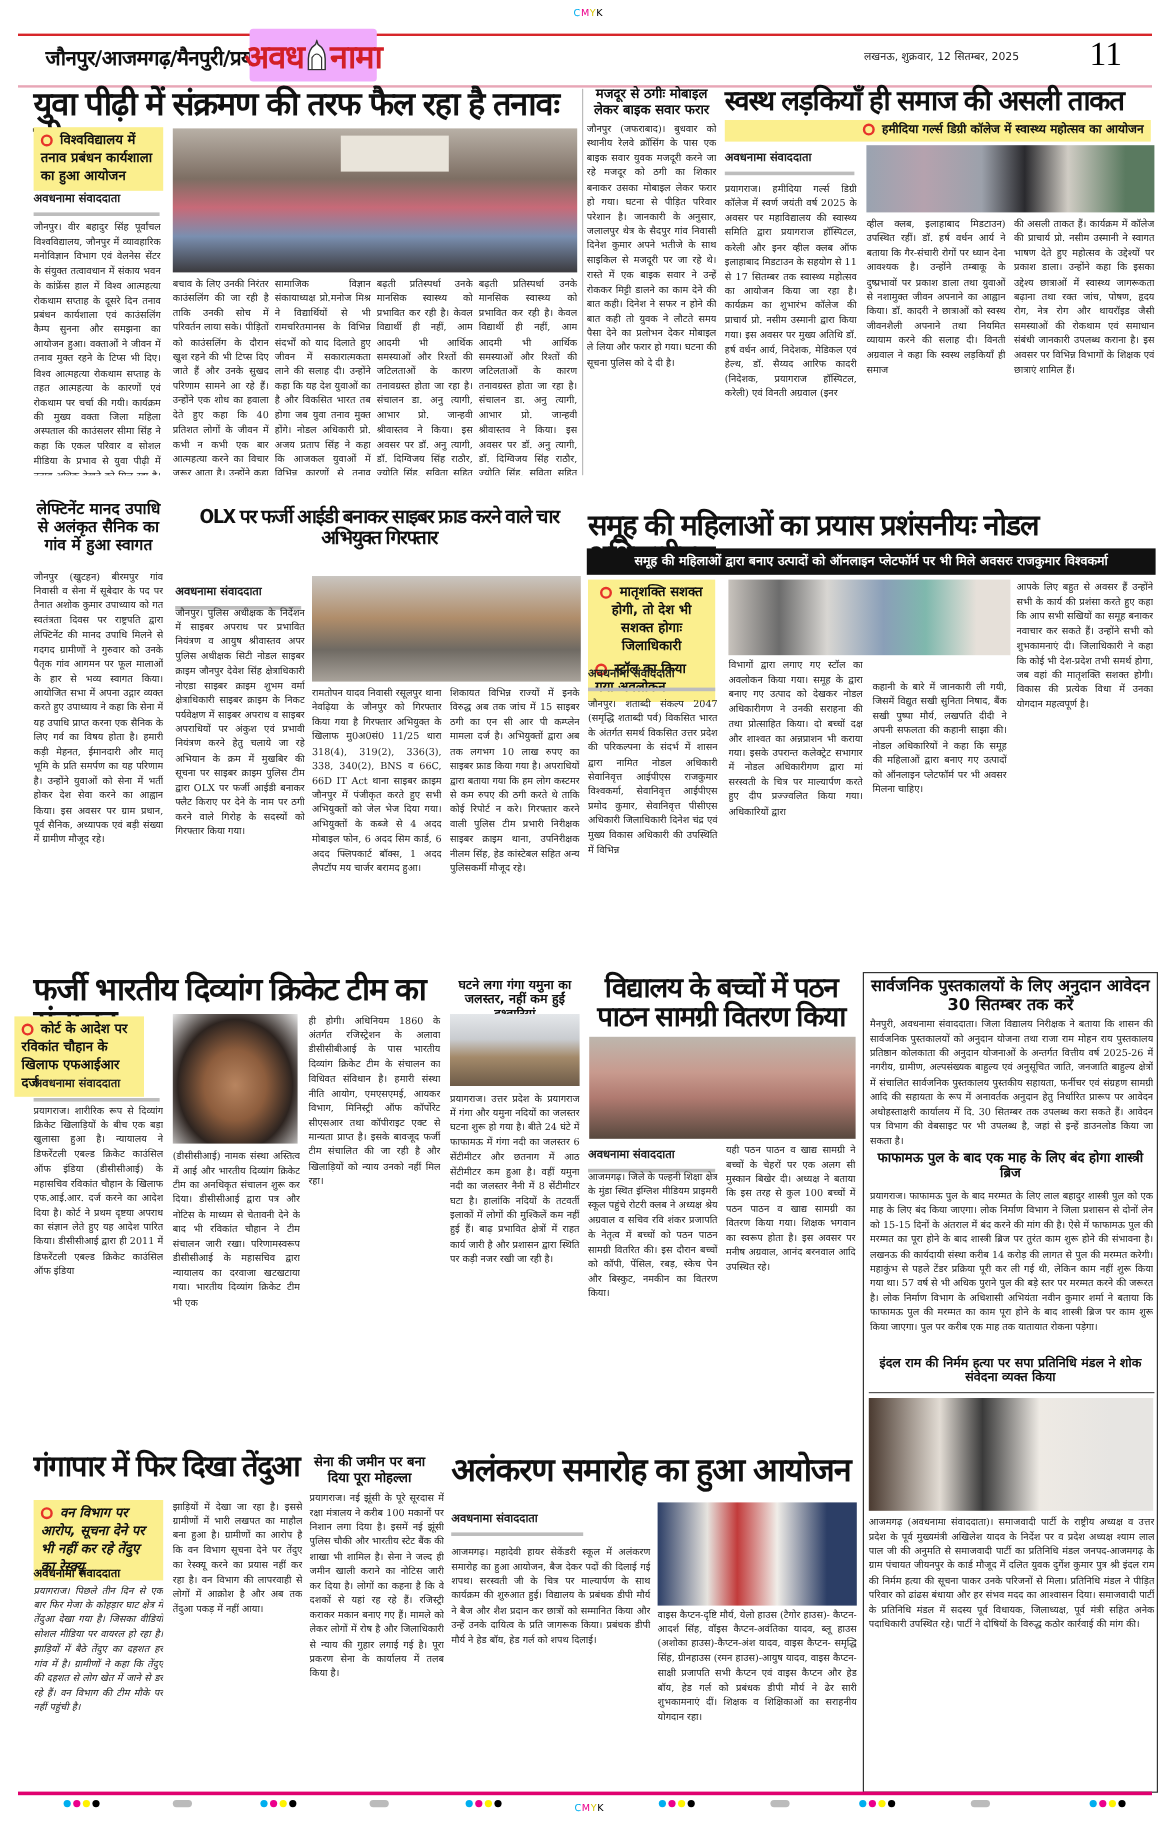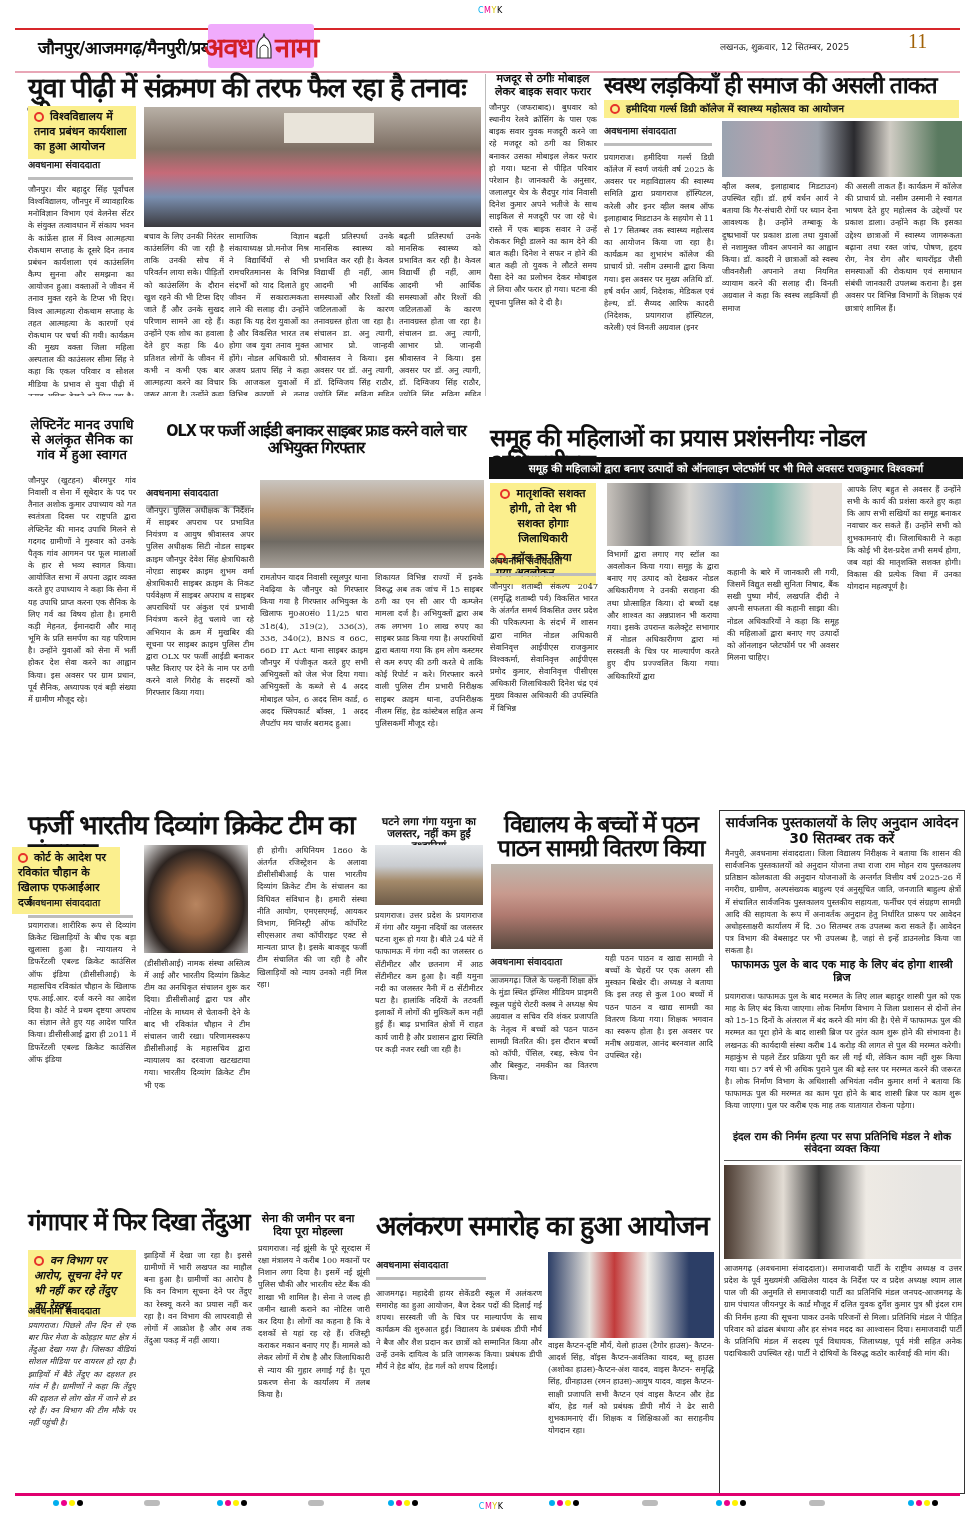--- a/index.html
+++ b/index.html
@@ -7,21 +7,21 @@
   body { font-family: "DejaVu Sans", sans-serif; color: #111; position: relative; }
   .abs { position: absolute; }
   .cmyk { font-size: 8px; letter-spacing: 0.5px; }
   .cmyk .c { color: #00aeef; } .cmyk .m { color: #ec008c; } .cmyk .y { color: #d8c500; } .cmyk .k { color: #000; }
   .rule-red { position: absolute; left: 15px; right: 15px; height: 2px; background: #d7262a; }
   .rule-pink { position: absolute; left: 15px; right: 15px; height: 2px; background: #e8a6b6; }
   .masthead-left { font-family: "DejaVu Sans", sans-serif; font-weight: bold; font-size: 17px; color: #111; letter-spacing: -0.5px; }
   .logo { background: #f0abfc; border-radius: 3px; font-weight: bold; font-size: 27px; color: #d21f26; display:flex; align-items:center; justify-content:center; letter-spacing: -1px; }
   .logo .dome { display:inline-block; width: 18px; height: 26px; margin: 0 2px; position: relative; }
   .dateline { font-size: 9px; color: #222; }
-  .pageno { font-family: "Liberation Serif", serif; font-size: 20px; color: #a16207; }
+  .pageno { font-family: "Liberation Serif", serif; font-size: 28px; color: #000000; }
   .headline { font-family: "DejaVu Sans Condensed", "DejaVu Sans", sans-serif; font-weight: bold; color: #111; line-height: 1.05; letter-spacing: -1px; }
   .subhead { font-weight: bold; color: #111; line-height: 1.15; text-align: center; }
   .kicker { background: #fbef8e; padding: 4px 6px; font-weight: bold; font-size: 11px; line-height: 1.35; }
   .kicker .dot { display:inline-block; width: 10px; height: 10px; border: 2.5px solid #e6332a; border-radius: 50%; margin-right: 6px; vertical-align: middle; }
   .byline { font-size: 9.5px; font-weight: bold; color: #222; padding-bottom: 6px; border-bottom: 3px solid #bdbdbd; }
   .body { font-family: "DejaVu Serif", serif; font-size: 8px; line-height: 1.52; color: #222; text-align: justify; overflow: hidden; }
   .photo { overflow: hidden; }
   .box { border: 1px solid #333; }
   .blackbar { background: #111; color: #fff; font-weight: bold; font-size: 13px; text-align: center; line-height: 22px; white-space: nowrap; overflow: hidden; }
   .bottom-rule { position: absolute; left: 15px; right: 15px; height: 3px; background: #e0006f; }
@@ -65,21 +65,21 @@
 <div class="abs body" style="left:144px;top:231px;width:80px;height:165px;">बचाव के लिए उनकी निरंतर काउंसलिंग की जा रही है ताकि उनकी सोच में परिवर्तन लाया सके। पीड़ितों को काउंसलिंग के दौरान खुश रहने की भी टिप्स दिए जाते हैं और उनके सुखद परिणाम सामने आ रहे हैं। उन्होंने एक शोध का हवाला देते हुए कहा कि 40 प्रतिशत लोगों के जीवन में कभी न कभी एक बार आत्महत्या करने का विचार जरूर आता है। उन्होंने कहा कि आज की युवा पीढ़ी में तनाव संक्रमण की तरफ फैल रहा है जिसका मुख्य कारण परिवार और समाज में पारंपरिक संस्कृति के प्रभाव का विकृत रूप होना है। अनुप्रयुक्त</div>
 <div class="abs body" style="left:229px;top:231px;width:80px;height:165px;">सामाजिक विज्ञान संकायाध्यक्ष प्रो.मनोज मिश्र ने विद्यार्थियों से भी रामचरितमानस के विभिन्न संदर्भों को याद दिलाते हुए जीवन में सकारात्मकता लाने की सलाह दी। उन्होंने कहा कि यह देश युवाओं का है और विकसित भारत तब होगा जब युवा तनाव मुक्त होंगे। नोडल अधिकारी प्रो. अजय प्रताप सिंह ने कहा कि आजकल युवाओं में विभिन्न कारणों से तनाव तेजी से बढ़ रहा है जिससे उनका मानसिक स्वास्थ्य प्रभावित होता है। इसकी वजह से उन्हें सम्बन्धों, रोजगार में दबाव, परीक्षा परिणाम का दबाव और</div>
 <div class="abs body" style="left:314px;top:231px;width:80px;height:165px;">बढ़ती प्रतिस्पर्धा उनके मानसिक स्वास्थ्य को प्रभावित कर रही है। केवल विद्यार्थी ही नहीं, आम आदमी भी आर्थिक समस्याओं और रिश्तों की जटिलताओं के कारण तनावग्रस्त होता जा रहा है। संचालन डा. अनु त्यागी, आभार प्रो. जान्हवी श्रीवास्तव ने किया। इस अवसर पर डॉ. अनु त्यागी, डॉ. दिग्विजय सिंह राठौर, ज्योति सिंह, सविता सहित विभिन्न विभागों के विद्यार्थी उपस्थित रहे।</div>
 <div class="abs body" style="left:399px;top:231px;width:82px;height:165px;">बढ़ती प्रतिस्पर्धा उनके मानसिक स्वास्थ्य को प्रभावित कर रही है। केवल विद्यार्थी ही नहीं, आम आदमी भी आर्थिक समस्याओं और रिश्तों की जटिलताओं के कारण तनावग्रस्त होता जा रहा है। संचालन डा. अनु त्यागी, आभार प्रो. जान्हवी श्रीवास्तव ने किया। इस अवसर पर डॉ. अनु त्यागी, डॉ. दिग्विजय सिंह राठौर, ज्योति सिंह, सविता सहित विभिन्न विभागों के विद्यार्थी उपस्थित रहे।</div>
 
 <div class="vrule" style="left:485px;top:74px;height:322px;"></div>
 <div class="abs subhead" style="left:488px;top:73px;width:110px;font-size:11px;">मजदूर से ठगीः मोबाइल लेकर बाइक सवार फरार</div>
 <div class="abs body" style="left:489px;top:102px;width:108px;height:292px;">जौनपुर (जफराबाद)। बुधवार को स्थानीय रेलवे क्रॉसिंग के पास एक बाइक सवार युवक मजदूरी करने जा रहे मजदूर को ठगी का शिकार बनाकर उसका मोबाइल लेकर फरार हो गया। घटना से पीड़ित परिवार परेशान है। जानकारी के अनुसार, जलालपुर थेत्र के सैदपुर गांव निवासी दिनेश कुमार अपने भतीजे के साथ साइकिल से मजदूरी पर जा रहे थे। रास्ते में एक बाइक सवार ने उन्हें रोककर मिट्टी डालने का काम देने की बात कही। दिनेश ने सफर न होने की बात कही तो युवक ने लौटते समय पैसा देने का प्रलोभन देकर मोबाइल ले लिया और फरार हो गया। घटना की सूचना पुलिस को दे दी है।</div>
 
 <div class="abs headline" style="left:604px;top:73px;width:360px;font-size:23px;">स्वस्थ लड़कियाँ ही समाज की असली ताकत</div>
-<div class="abs kicker" style="left:604px;top:100px;width:355px;font-size:10px;padding:2px 6px;">
+<div class="abs kicker" style="left:604px;top:100px;width:355px;font-size:10px;padding:2px 6px;text-align:right;">
   <span class="dot"></span><span>हमीदिया गर्ल्स डिग्री कॉलेज में स्वास्थ्य महोत्सव का आयोजन</span>
 </div>
 <div class="abs byline" style="left:604px;top:124px;width:108px;">अवधनामा संवाददाता</div>
 <div class="abs photo" style="left:722px;top:121px;width:240px;height:56px;background:linear-gradient(90deg,#9aa3b0,#b5a2ae 20%,#9ca1ab 40%,#2a2a2e 55%,#d0ccc4 70%,#5a7a60 90%);"></div>
 <div class="abs body" style="left:604px;top:152px;width:110px;height:244px;">प्रयागराज। हमीदिया गर्ल्स डिग्री कॉलेज में स्वर्ण जयंती वर्ष 2025 के अवसर पर महाविद्यालय की स्वास्थ्य समिति द्वारा प्रयागराज हॉस्पिटल, करेली और इनर व्हील क्लब ऑफ इलाहाबाद मिडटाउन के सहयोग से 11 से 17 सितम्बर तक स्वास्थ्य महोत्सव का आयोजन किया जा रहा है। कार्यक्रम का शुभारंभ कॉलेज की प्राचार्य प्रो. नसीम उस्मानी द्वारा किया गया। इस अवसर पर मुख्य अतिथि डॉ. हर्ष वर्धन आर्य, निदेशक, मेडिकल एवं हेल्थ, डॉ. सैय्यद आरिफ कादरी (निदेशक, प्रयागराज हॉस्पिटल, करेली) एवं विनती अग्रवाल (इनर</div>
 <div class="abs body" style="left:722px;top:181px;width:116px;height:215px;">व्हील क्लब, इलाहाबाद मिडटाउन) उपस्थित रहीं। डॉ. हर्ष वर्धन आर्य ने बताया कि गैर-संचारी रोगों पर ध्यान देना आवश्यक है। उन्होंने तम्बाकू के दुष्प्रभावों पर प्रकाश डाला तथा युवाओं से नशामुक्त जीवन अपनाने का आह्वान किया। डॉ. कादरी ने छात्राओं को स्वस्थ जीवनशैली अपनाने तथा नियमित व्यायाम करने की सलाह दी। विनती अग्रवाल ने कहा कि स्वस्थ लड़कियाँ ही समाज</div>
 <div class="abs body" style="left:845px;top:181px;width:117px;height:215px;">की असली ताकत हैं। कार्यक्रम में कॉलेज की प्राचार्य प्रो. नसीम उस्मानी ने स्वागत भाषण देते हुए महोत्सव के उद्देश्यों पर प्रकाश डाला। उन्होंने कहा कि इसका उद्देश्य छात्राओं में स्वास्थ्य जागरूकता बढ़ाना तथा रक्त जांच, पोषण, हृदय रोग, नेत्र रोग और थायरॉइड जैसी समस्याओं की रोकथाम एवं समाधान संबंधी जानकारी उपलब्ध कराना है। इस अवसर पर विभिन्न विभागों के शिक्षक एवं छात्राएं शामिल हैं।</div>
 
 <div class="abs subhead" style="left:28px;top:418px;width:108px;font-size:13px;">लेफ्टिनेंट मानद उपाधि से अलंकृत सैनिक का गांव में हुआ स्वागत</div>
 <div class="abs body" style="left:28px;top:475px;width:108px;height:320px;">जौनपुर (खुटहन) बीरमपुर गांव निवासी व सेना में सूबेदार के पद पर तैनात अशोक कुमार उपाध्याय को गत स्वतंत्रता दिवस पर राष्ट्रपति द्वारा लेफ्टिनेंट की मानद उपाधि मिलने से गदगद ग्रामीणों ने गुरुवार को उनके पैतृक गांव आगमन पर फूल मालाओं के हार से भव्य स्वागत किया। आयोजित सभा में अपना उद्गार व्यक्त करते हुए उपाध्याय ने कहा कि सेना में यह उपाधि प्राप्त करना एक सैनिक के लिए गर्व का विषय होता है। हमारी कड़ी मेहनत, ईमानदारी और मातृ भूमि के प्रति समर्पण का यह परिणाम है। उन्होंने युवाओं को सेना में भर्ती होकर देश सेवा करने का आह्वान किया। इस अवसर पर ग्राम प्रधान, पूर्व सैनिक, अध्यापक एवं बड़ी संख्या में ग्रामीण मौजूद रहे।</div>

